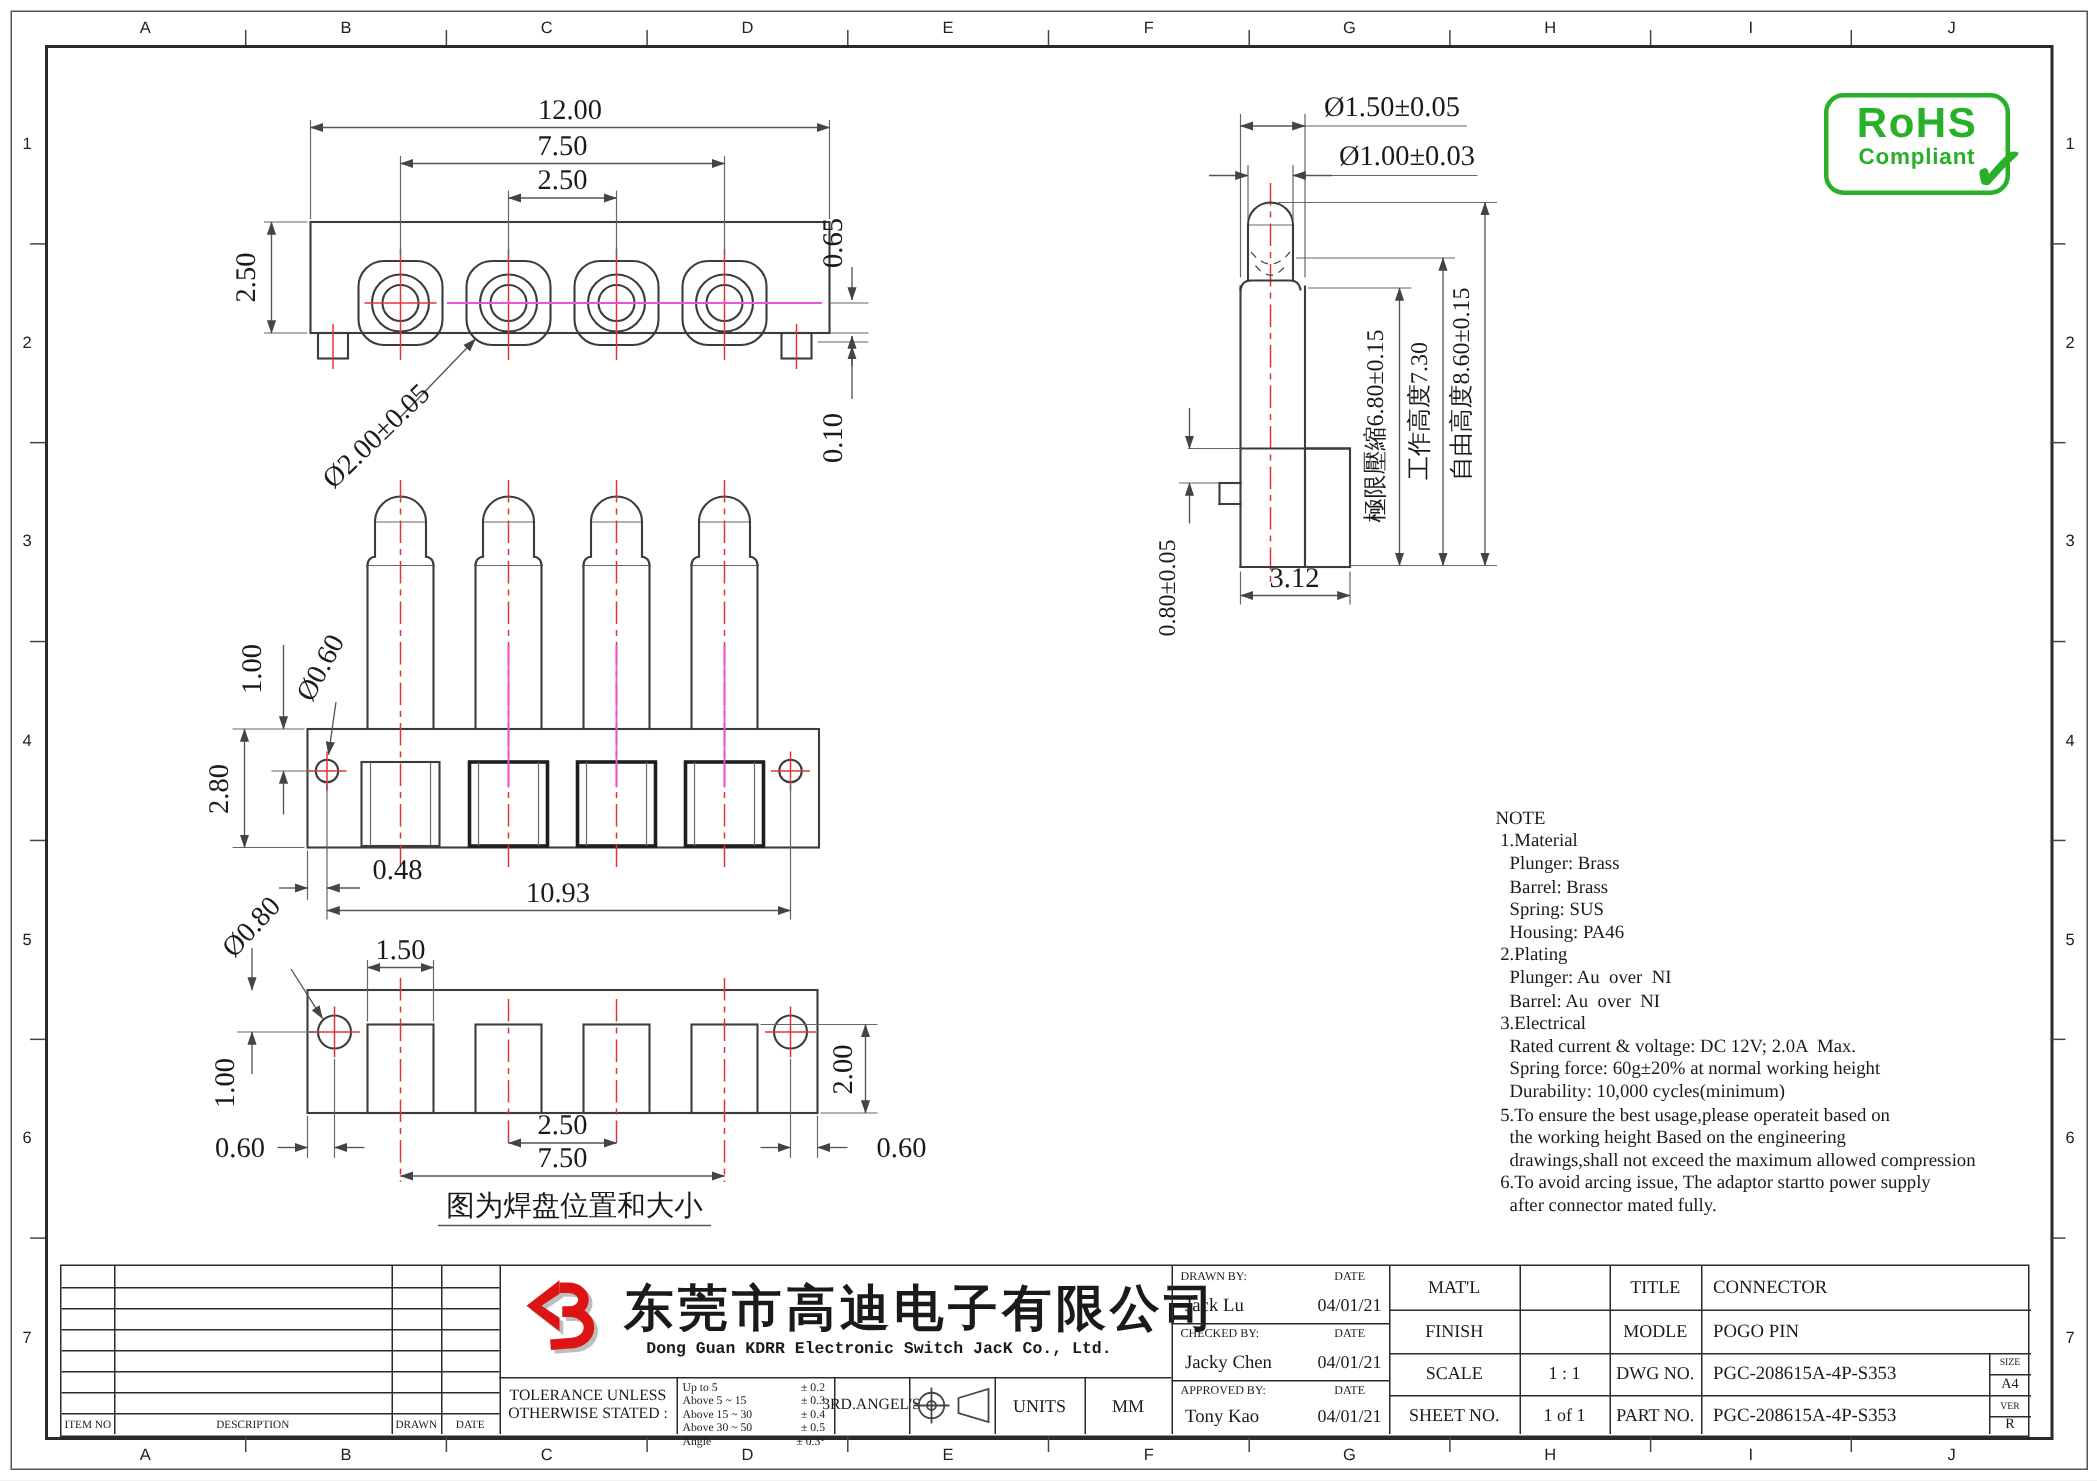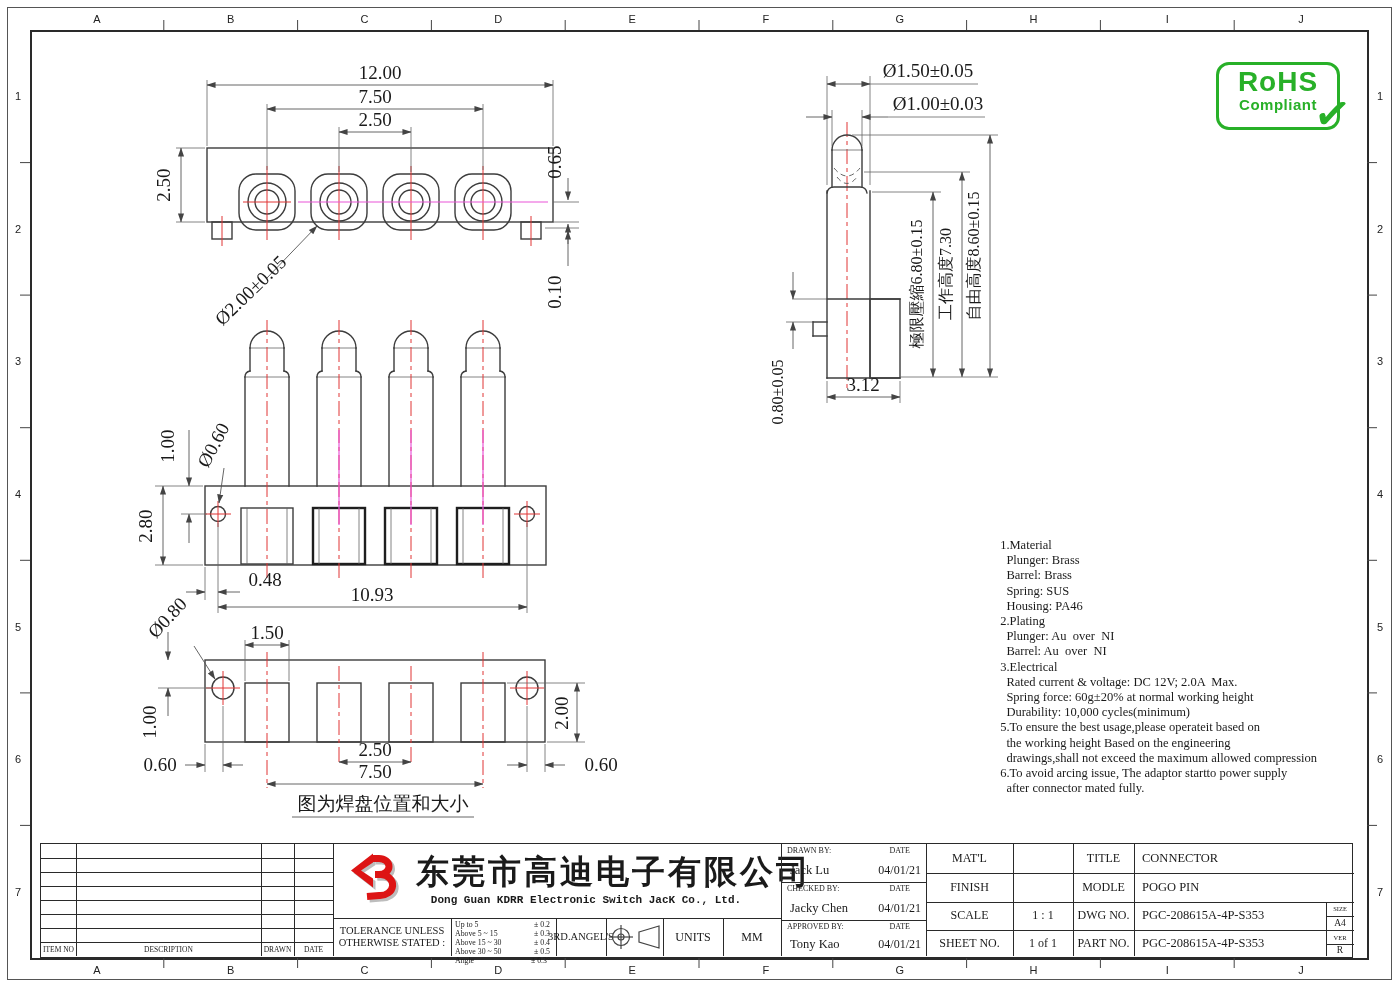--- a/index.html
+++ b/index.html
@@ -404,20 +404,21 @@
         <text transform="translate(783,392) rotate(-90)" text-anchor="middle" class="dt dts">0.80±0.05</text>
         <line x1="827" y1="381" x2="827" y2="403" class="thin"></line>
           <line x1="900" y1="381" x2="900" y2="403" class="thin"></line>
         <line x1="827" y1="397" x2="900" y2="397" class="dim" marker-start="url(#ar)" marker-end="url(#ar)"></line>
         <text x="863" y="391" text-anchor="middle" class="dt">3.12</text>
       </g>
     </g>
   </svg>
 
   <div id="note">
+    <div class="nline">NOTE</div>
     <div class="nline"> 1.Material</div>
     <div class="nline">   Plunger: Brass</div>
     <div class="nline">   Barrel: Brass</div>
     <div class="nline">   Spring: SUS</div>
     <div class="nline">   Housing: PA46</div>
     <div class="nline"> 2.Plating</div>
     <div class="nline">   Plunger: Au  over  NI</div>
     <div class="nline">   Barrel: Au  over  NI</div>
     <div class="nline"> 3.Electrical</div>
     <div class="nline">   Rated current &amp; voltage: DC 12V; 2.0A  Max.</div>

